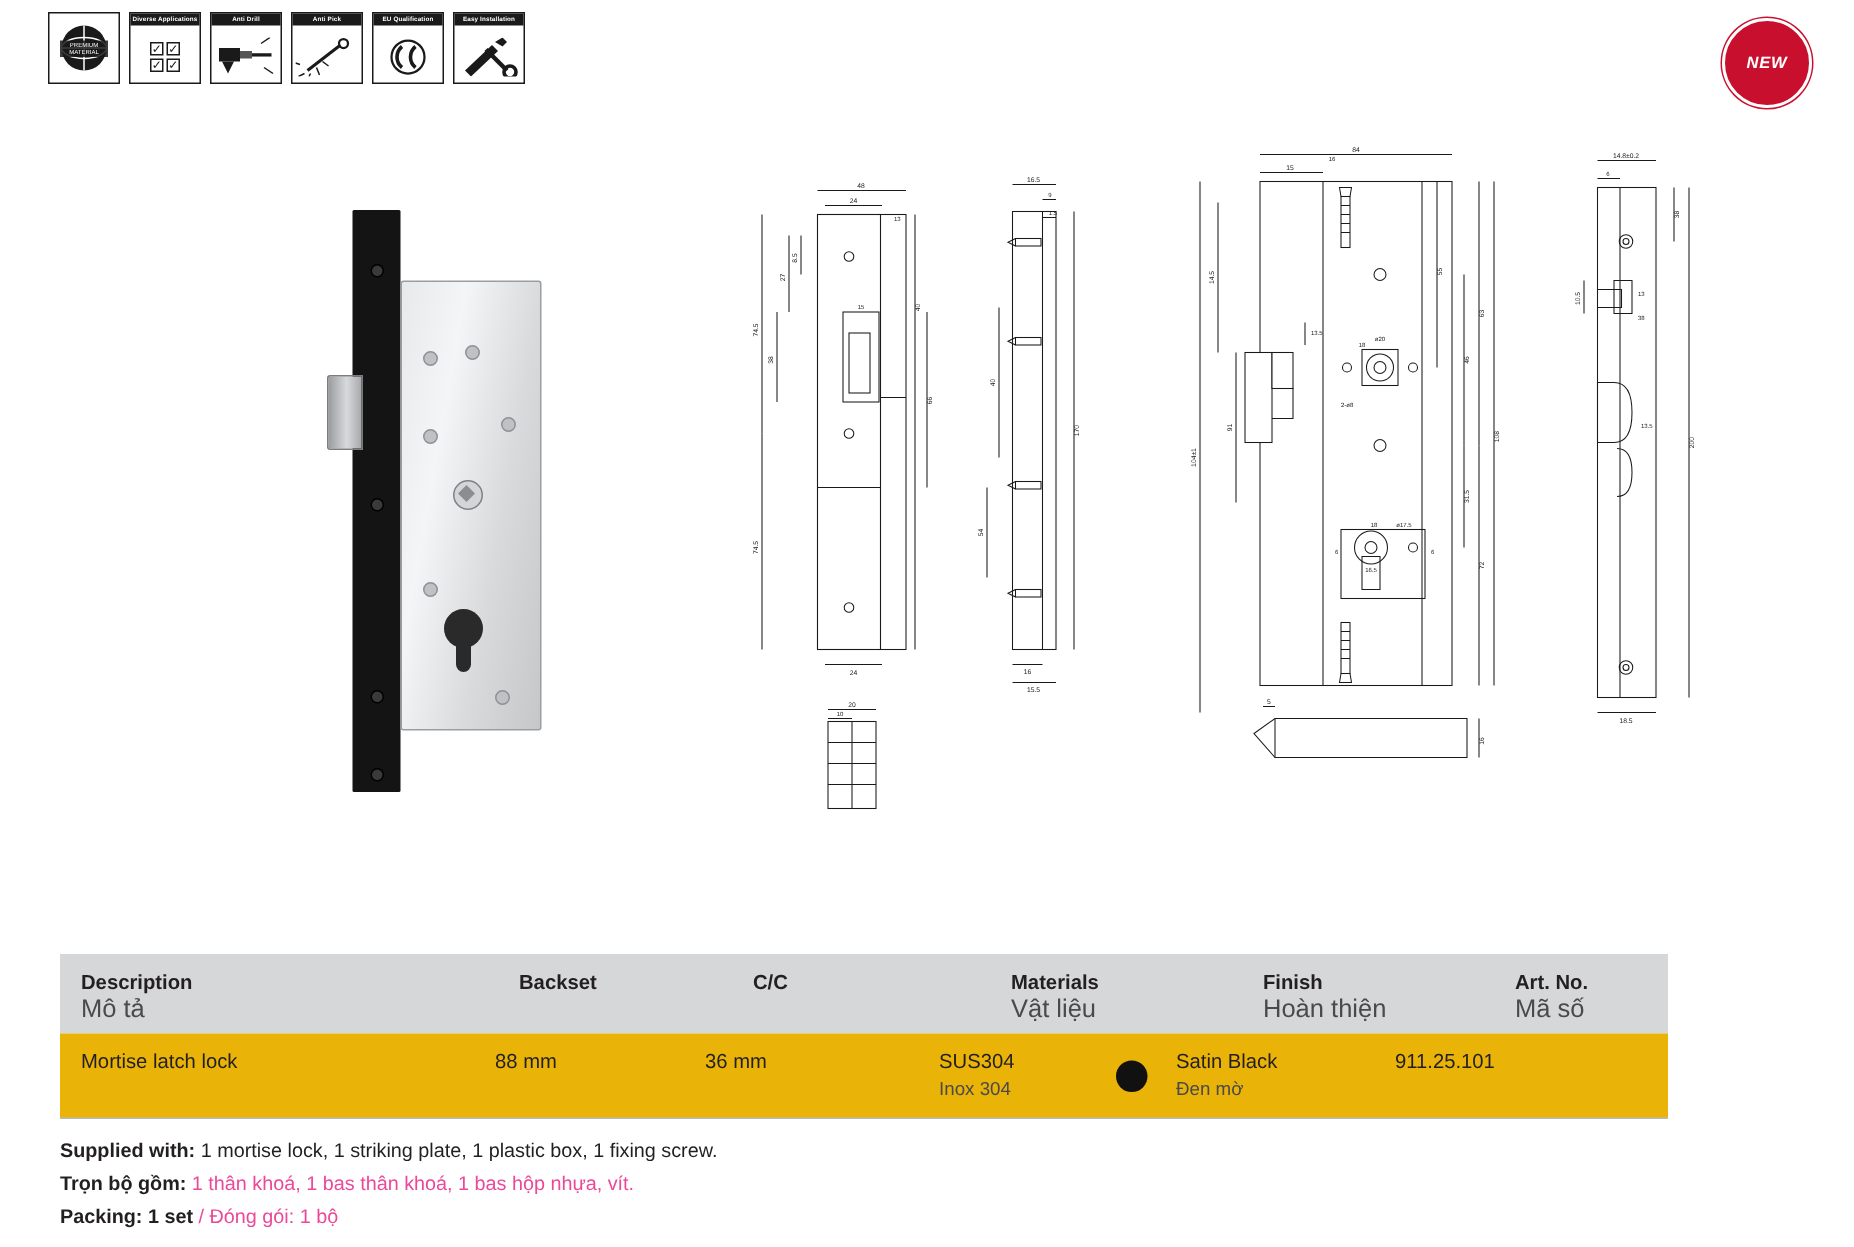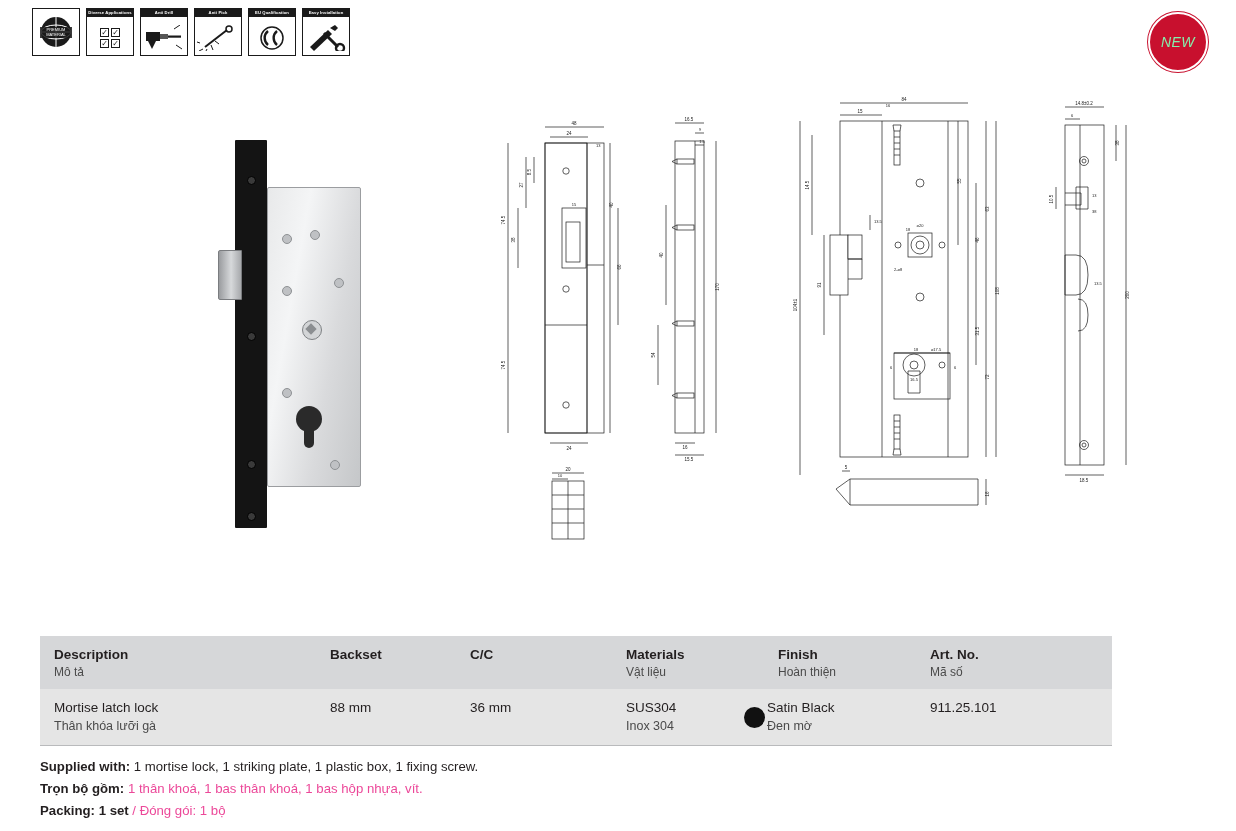--- a/index.html
+++ b/index.html
@@ -73,23 +73,23 @@
   .new-badge {
     position: absolute;
     top: 12px;
     right: 28px;
     width: 56px;
     height: 56px;
     border-radius: 50%;
     background: #c8102e;
     border: 2px solid #ffffff;
     box-shadow: 0 0 0 1px #c8102e;
-    color: #86efac;
-    font-size: 14px;
-    font-weight: normal;
+    color: #ffffff;
+    font-size: 11px;
+    font-weight: bold;
     font-style: italic;
     display: flex;
     align-items: center;
     justify-content: center;
     letter-spacing: 0.5px;
   }
 
   
   .product-photo {
     position: absolute;
@@ -194,53 +194,54 @@
     position: absolute;
     left: 40px;
     top: 636px;
     width: 1072px;
   }
   .spec-head {
     background: #d6d7d9;
     display: grid;
     grid-template-columns: 276px 140px 156px 152px 152px 196px;
     padding: 10px 32px 8px 14px;
+    gap: 16px;
   }
   .spec-head .cell .en {
     font-size: 13.5px;
     font-weight: bold;
     color: #231f20;
     line-height: 18px;
   }
   .spec-head .cell .vi {
-    font-size: 12px;
+    font-size: 17px;
     color: #4a4a4a;
     line-height: 17px;
   }
   .spec-row {
     display: grid;
     grid-template-columns: 276px 140px 156px 152px 152px 196px;
     padding: 9px 14px 10px 14px;
     border-bottom: 1px solid #b9babc;
-    background: #e5e5e5;
+    background: #eab308;
   }
   .spec-row .en {
     font-size: 13.5px;
     color: #231f20;
     line-height: 19px;
   }
   .spec-row .vi {
     font-size: 12.5px;
     color: #4a4a4a;
     line-height: 18px;
   }
   .finish-cell {
     display: flex;
     align-items: center;
-    gap: 2px;
+    gap: 19px;
   }
   .swatch {
     width: 21px;
     height: 21px;
     border-radius: 50%;
     background: #111111;
     flex: 0 0 auto;
     margin-top: 1px;
     margin-left: -34px;
   }
@@ -604,21 +605,20 @@
     </div>
     <div class="cell">
       <div class="en">Art. No.</div>
       <div class="vi">Mã số</div>
     </div>
   </div>
 
   <div class="spec-row">
     <div class="cell">
       <div class="en">Mortise latch lock</div>
-      <div class="vi">Thân khóa lưỡi gà</div>
     </div>
     <div class="cell">
       <div class="en">88 mm</div>
     </div>
     <div class="cell">
       <div class="en">36 mm</div>
     </div>
     <div class="cell">
       <div class="en">SUS304</div>
       <div class="vi">Inox 304</div>

